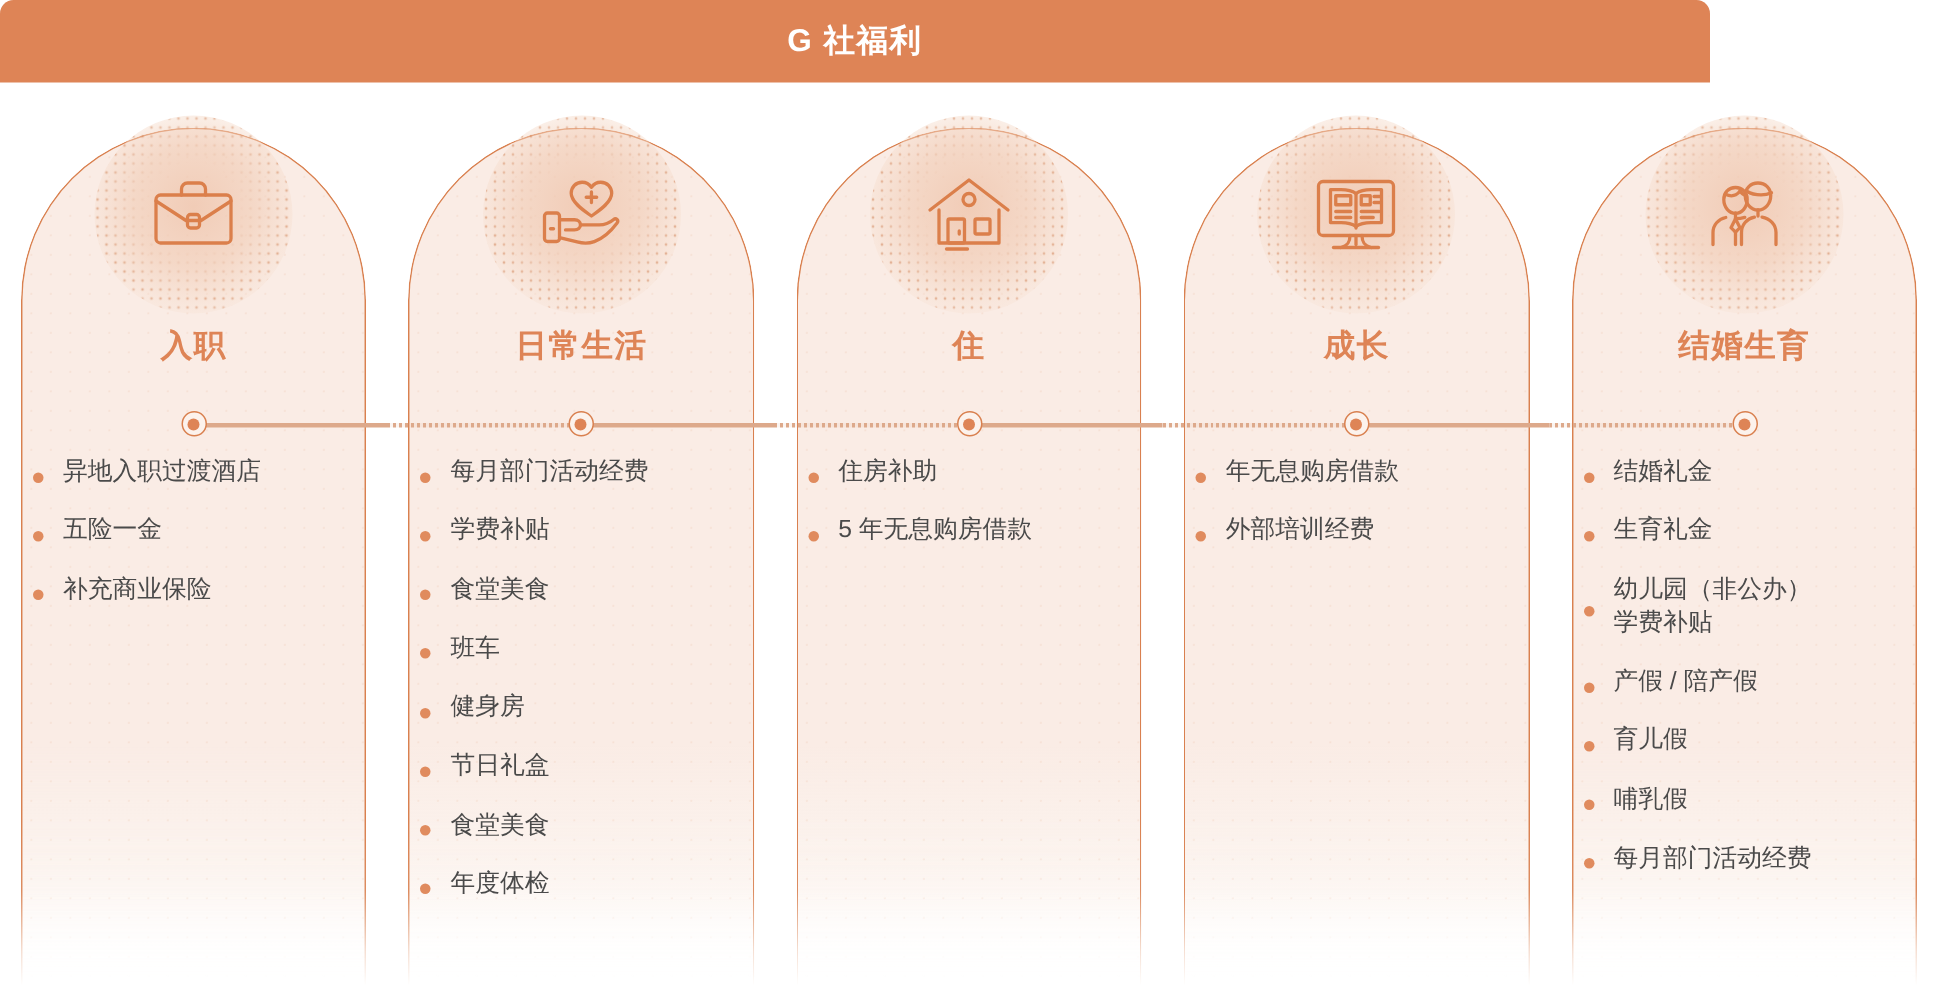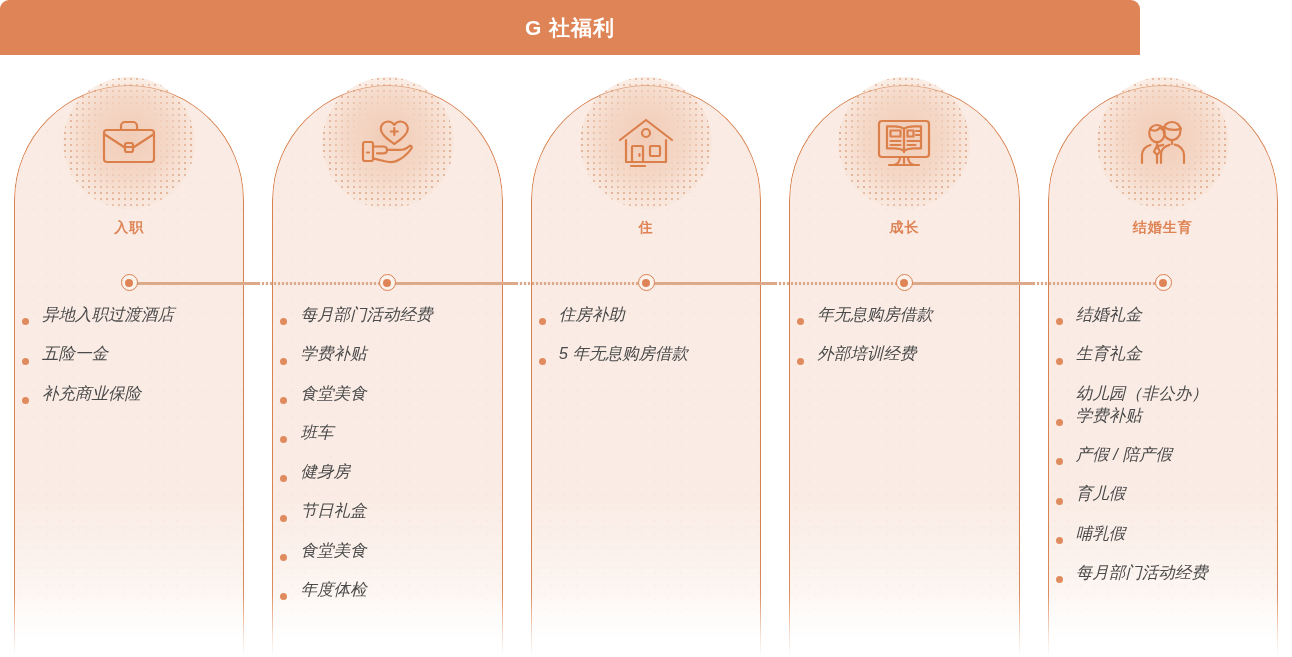--- a/index.html
+++ b/index.html
@@ -132,21 +132,21 @@
   }
   .icon-svg svg { display: block; width: 100%; height: 100%; }
 
   
   .col-title {
     position: absolute;
     left: 0; right: 0;
     top: 165px;
     text-align: center;
     color: #DE8456;
-    font-size: 14px;
+    font-size: 21px;
     font-weight: bold;
     letter-spacing: 1px;
     line-height: 1;
   }
 
   
   .timeline {
     position: absolute;
     left: 0;
     top: 218px;
@@ -191,26 +191,25 @@
     position: absolute;
     left: 22px;
     right: 8px;
     top: 248px;
     list-style: none;
     margin: 0;
     padding: 0;
   }
   .list-item {
     display: flex;
-    align-items: flex-end;
+    align-items: center;
     margin-bottom: 17px;
     font-size: 16.5px;
     color: #4a4a4a;
     line-height: 1.35;
-    font-style: italic;
   }
   .li-bullet {
     flex: 0 0 auto;
     width: 7px; height: 7px;
     border-radius: 50%;
     background: #E08B5E;
     margin-top: 8px;
     margin-right: 13px;
   }
   .li-text { flex: 1 1 auto; }
@@ -265,20 +264,21 @@
         <svg viewBox="0 0 64 64" fill="none" stroke="#DB7F4B" stroke-width="2.2" stroke-linecap="round" stroke-linejoin="round">
           <path d="M44.5 10.5c-3 0-5 1.6-6.2 3.4-1.2-1.8-3.2-3.4-6.2-3.4-4.3 0-7.3 3.3-7.3 7.4 0 6.3 9.4 12.2 13.5 15.1 4.1-2.9 13.5-8.8 13.5-15.1 0-4.1-3-7.4-7.3-7.4z"></path>
           <path d="M38.3 17v7M34.8 20.5h7"></path>
           <rect x="7" y="31" width="10" height="19" rx="2"></rect>
           <path d="M11 41.5h2"></path>
           <path d="M17 35.5h10c2.4 0 4 1.4 4 3.4s-1.6 3.4-4 3.4h-6"></path>
           <path d="M31 38.9h12.5c3.8 0 7-1.4 9.6-3.6 1.6-1.4 3.6.7 2.3 2.4-3.6 4.8-9.3 10.3-15.2 12.4-3.8 1.3-7.6 1.2-11.4.2L17 47.4"></path>
         </svg>
       </div>
     </div>
+    <div class="col-title">日常生活</div>
     <ul class="list">
       <li class="list-item">
         <span class="li-bullet"></span>
         <span class="li-text">每月部门活动经费</span>
       </li>
       <li class="list-item">
         <span class="li-bullet"></span>
         <span class="li-text">学费补贴</span>
       </li>
       <li class="list-item">

